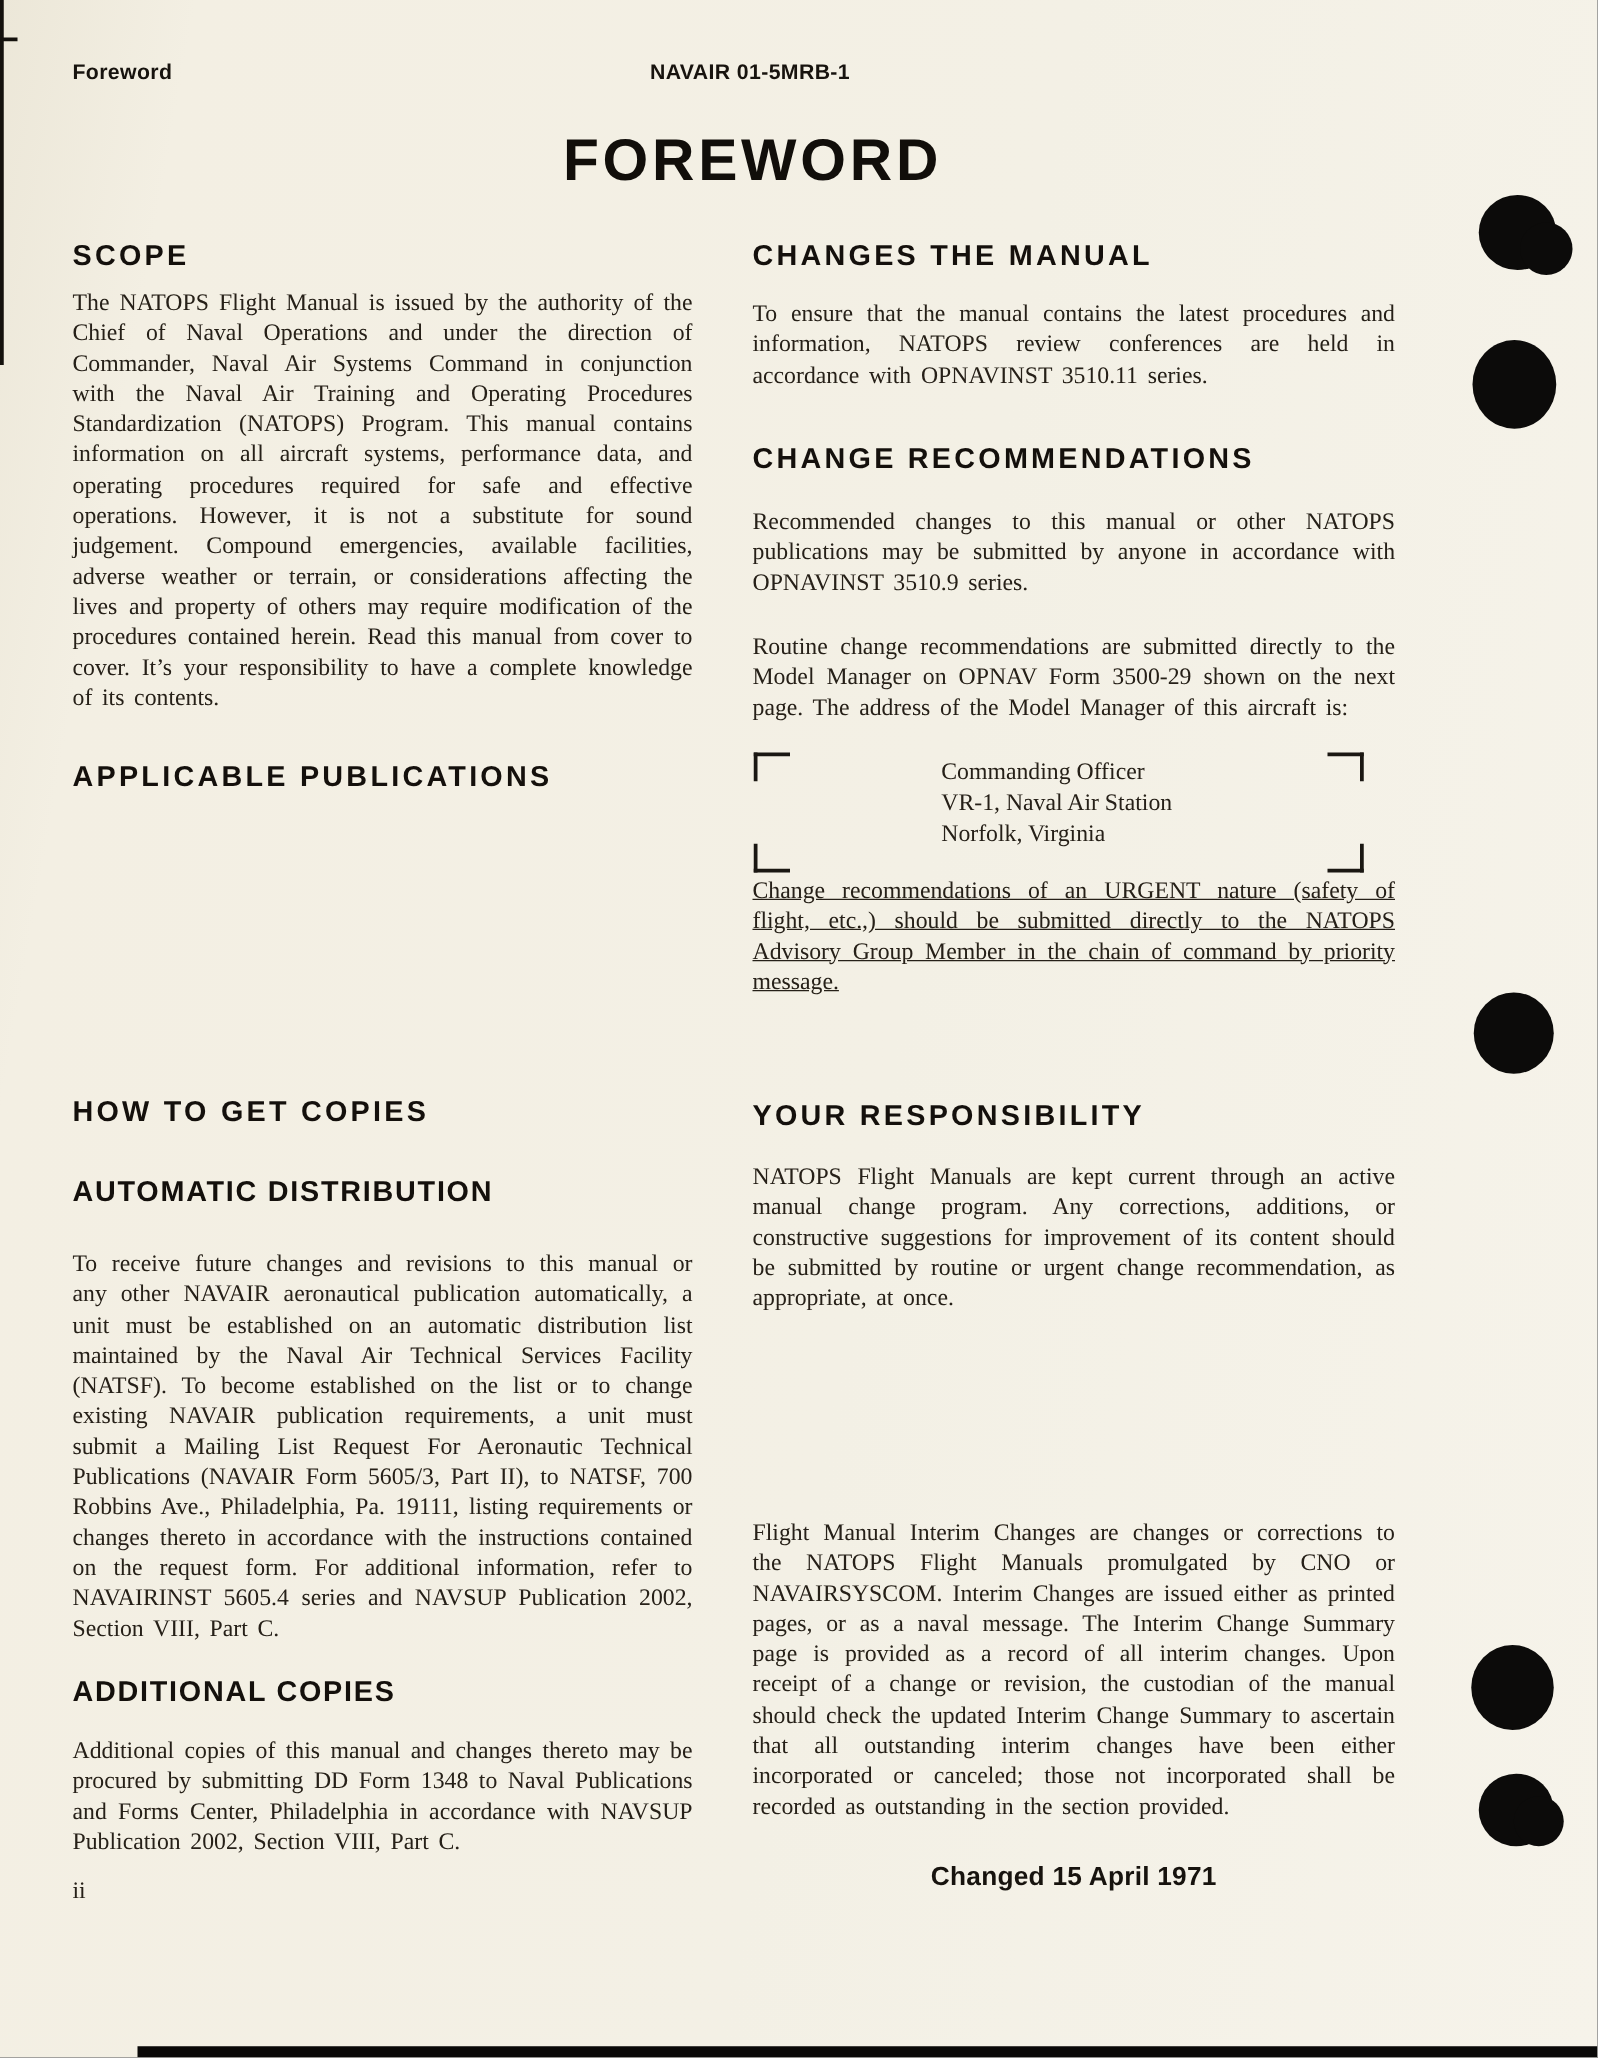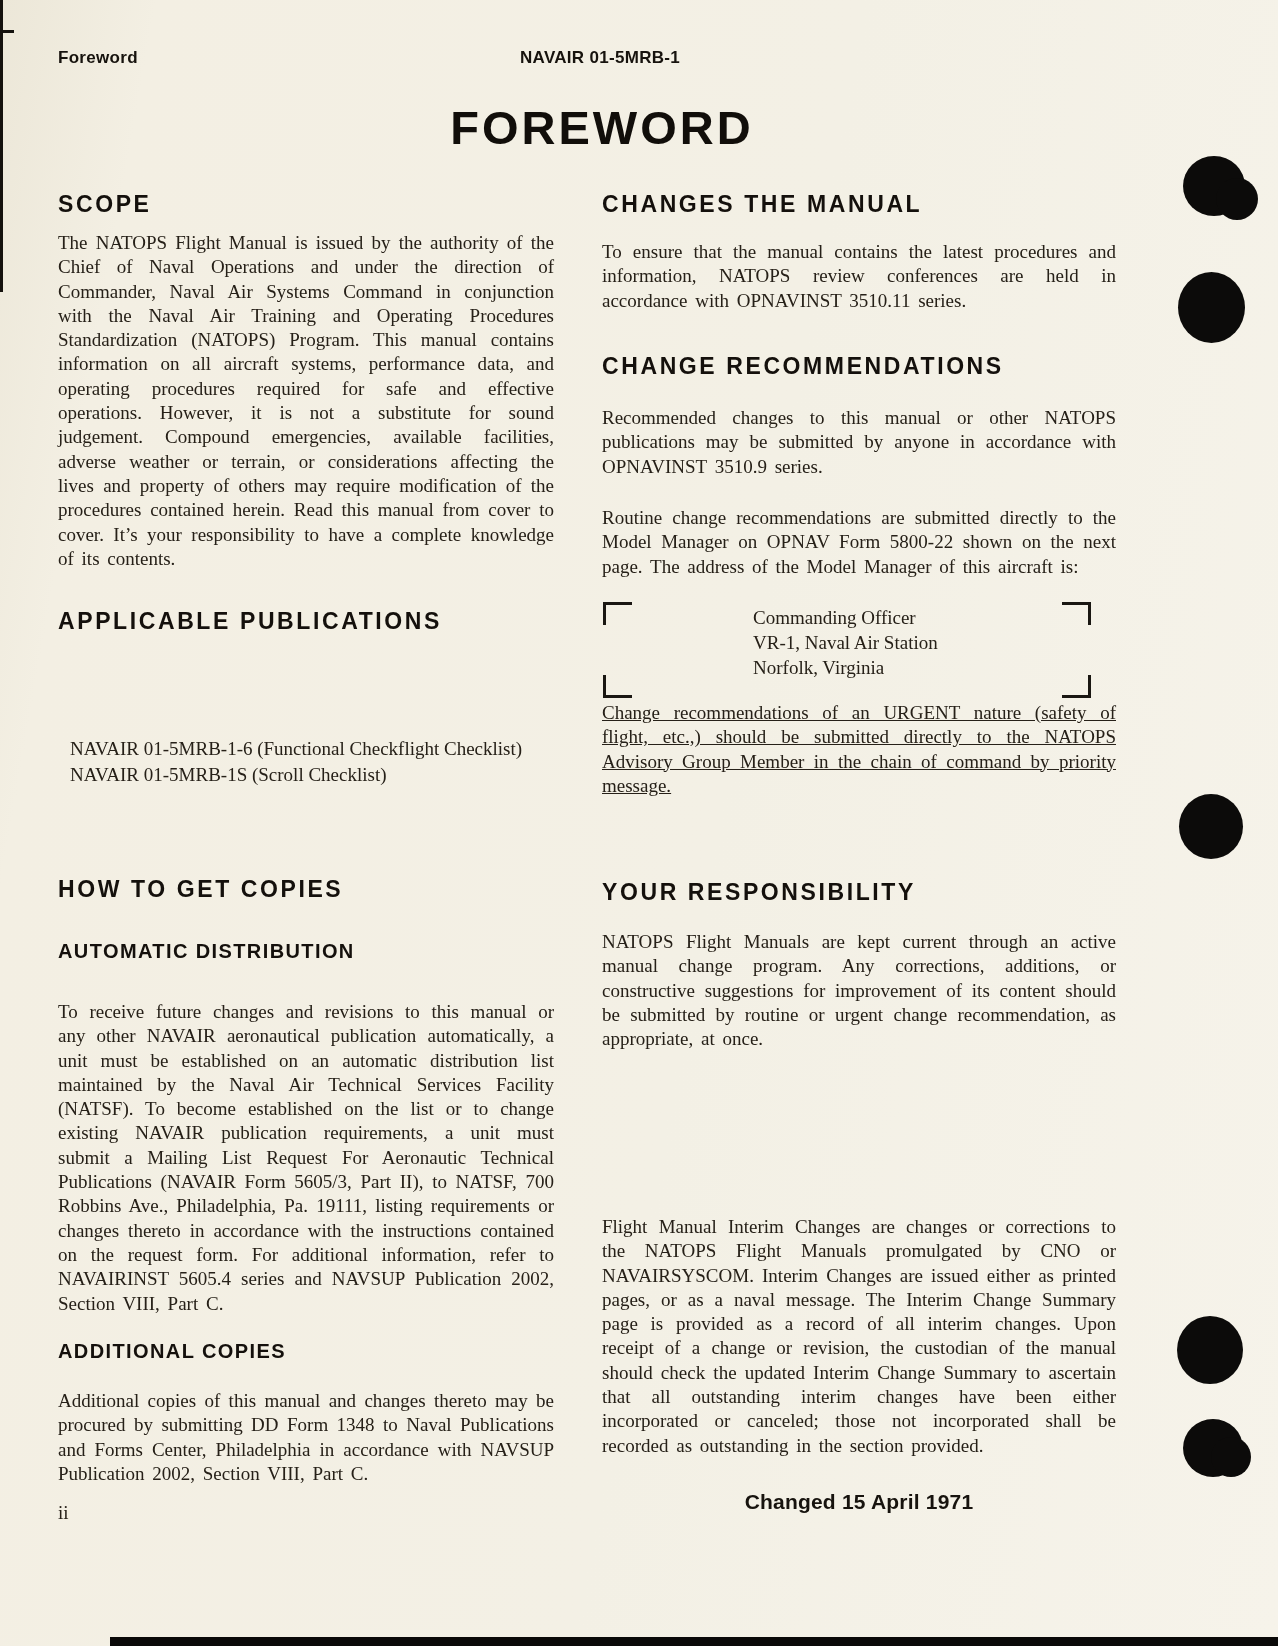--- a/index.html
+++ b/index.html
@@ -20,21 +20,21 @@
     font-weight:bold;font-size:47px;letter-spacing:3px;color:#110e0a;
     text-align:center;
   }
   .h1sec{
     font-family:"Liberation Sans", sans-serif;
     font-weight:bold;font-size:23px;letter-spacing:2.6px;color:#14100c;
     white-space:pre-line;line-height:40px;
   }
   .h2sub{
     font-family:"Liberation Sans", sans-serif;
-    font-weight:bold;font-size:20px;letter-spacing:1.4px;color:#14100c;
+    font-weight:bold;font-size:23px;letter-spacing:1.4px;color:#14100c;
   }
   .body-text{
     font-size:19px;line-height:24.3px;color:#262018;
     text-align:justify;word-spacing:3px;
   }
   .list-text{
     font-size:19px;line-height:25.5px;color:#262018;
   }
   .addr-text{
     font-size:19px;line-height:25px;color:#262018;
@@ -58,38 +58,34 @@
 
   <div class="abs runhead" style="left:58px;top:48px;">Foreword</div>
   <div class="abs runhead" style="left:0;top:48px;width:1200px;text-align:center;">NAVAIR 01-5MRB-1</div>
 
   <div class="abs doc-title" style="left:0;top:100px;width:1204px;">FOREWORD</div>
 
   <div class="abs h1sec" style="left:58px;top:184px;">SCOPE</div>
   <div class="abs body-text" style="left:58px;top:231px;width:496px;">The NATOPS Flight Manual is issued by the authority of the Chief of Naval Operations and under the direction of Commander, Naval Air Systems Command in conjunction with the Naval Air Training and Operating Procedures Standardization (NATOPS) Program.  This manual contains information on all aircraft systems, performance data, and operating procedures required for safe and effective operations.  However, it is not a substitute for sound judgement.  Compound emergencies, available facilities, adverse weather or terrain, or considerations affecting the lives and property of others may require modification of the procedures contained herein.  Read this manual from cover to cover.  It’s your responsibility to have a complete knowledge of its contents.</div>
 
   <div class="abs h1sec" style="left:58px;top:601px;">APPLICABLE PUBLICATIONS</div>
-  <div class="abs list-text" style="left:70px;top:736px;width:500px;">
-    <div>NAVAIR 01-5MRB-1-6 (Functional Checkflight Checklist)</div>
-    <div>NAVAIR 01-5MRB-1S (Scroll Checklist)</div>
-  </div>
 
   <div class="abs h1sec" style="left:58px;top:869px;">HOW TO GET COPIES</div>
   <div class="abs h2sub" style="left:58px;top:940px;">AUTOMATIC DISTRIBUTION</div>
   <div class="abs body-text" style="left:58px;top:1000px;width:496px;">To receive future changes and revisions to this manual or any other NAVAIR aeronautical publication automatically, a unit must be established on an automatic distribution list maintained by the Naval Air Technical Services Facility (NATSF). To become established on the list or to change existing NAVAIR publication requirements, a unit must submit a Mailing List Request For Aeronautic Technical Publications (NAVAIR Form 5605/3, Part II), to NATSF, 700 Robbins Ave., Philadelphia, Pa. 19111, listing requirements or changes thereto in accordance with the instructions contained on the request form. For additional information, refer to NAVAIRINST 5605.4 series and NAVSUP Publication 2002, Section VIII, Part C.</div>
 
   <div class="abs h2sub" style="left:58px;top:1340px;">ADDITIONAL COPIES</div>
   <div class="abs body-text" style="left:58px;top:1389px;width:496px;">Additional copies of this manual and changes thereto may be procured by submitting DD Form 1348 to Naval Publications and Forms Center, Philadelphia in accordance with NAVSUP Publication 2002, Section VIII, Part C.</div>
 
   <div class="abs h1sec" style="left:602px;top:184px;">CHANGES THE MANUAL</div>
   <div class="abs body-text" style="left:602px;top:240px;width:514px;">To ensure that the manual contains the latest procedures and information, NATOPS review conferences are held in accordance with OPNAVINST 3510.11 series.</div>
 
   <div class="abs h1sec" style="left:602px;top:346px;">CHANGE RECOMMENDATIONS</div>
   <div class="abs body-text" style="left:602px;top:406px;width:514px;">Recommended changes to this manual or other NATOPS publications may be submitted by anyone in accordance with OPNAVINST 3510.9 series.</div>
-  <div class="abs body-text" style="left:602px;top:506px;width:514px;">Routine change recommendations are submitted directly to the Model Manager on OPNAV Form 5800-22 shown on the next page.  The address of the Model Manager of this aircraft is:</div>
+  <div class="abs body-text" style="left:602px;top:506px;width:514px;">Routine change recommendations are submitted directly to the Model Manager on OPNAV Form 3500-29 shown on the next page.  The address of the Model Manager of this aircraft is:</div>
 
   <div class="abs" style="left:603px;top:602px;width:488px;height:96px;">
     <div class="corner tl"></div>
     <div class="corner tr"></div>
     <div class="corner bl"></div>
     <div class="corner br"></div>
     <div class="abs addr-text" style="left:150px;top:3px;">
       <div>Commanding Officer</div>
       <div>VR-1, Naval Air Station</div>
       <div>Norfolk, Virginia</div>

